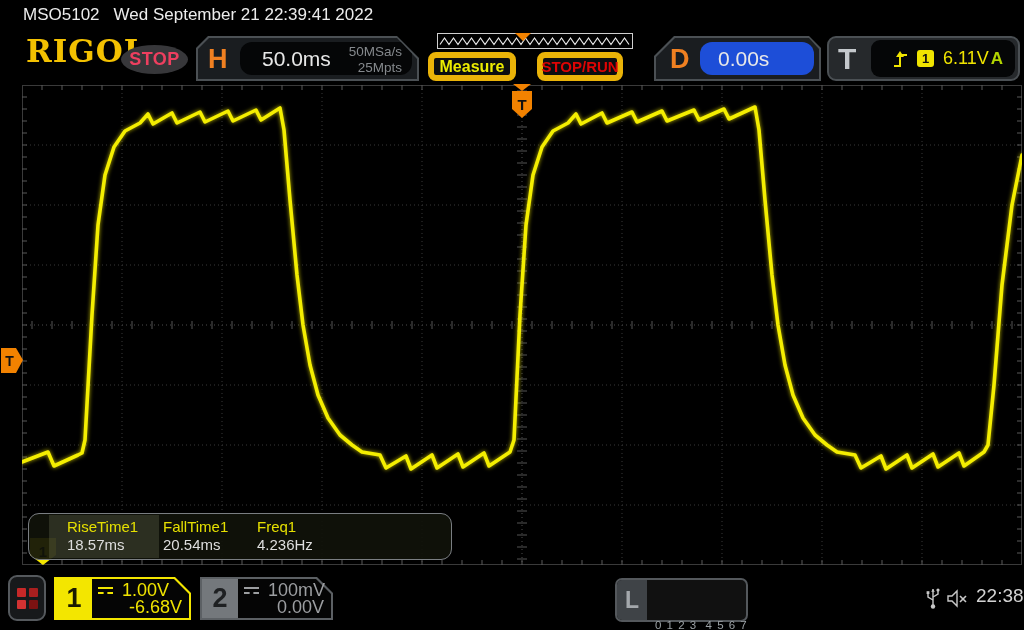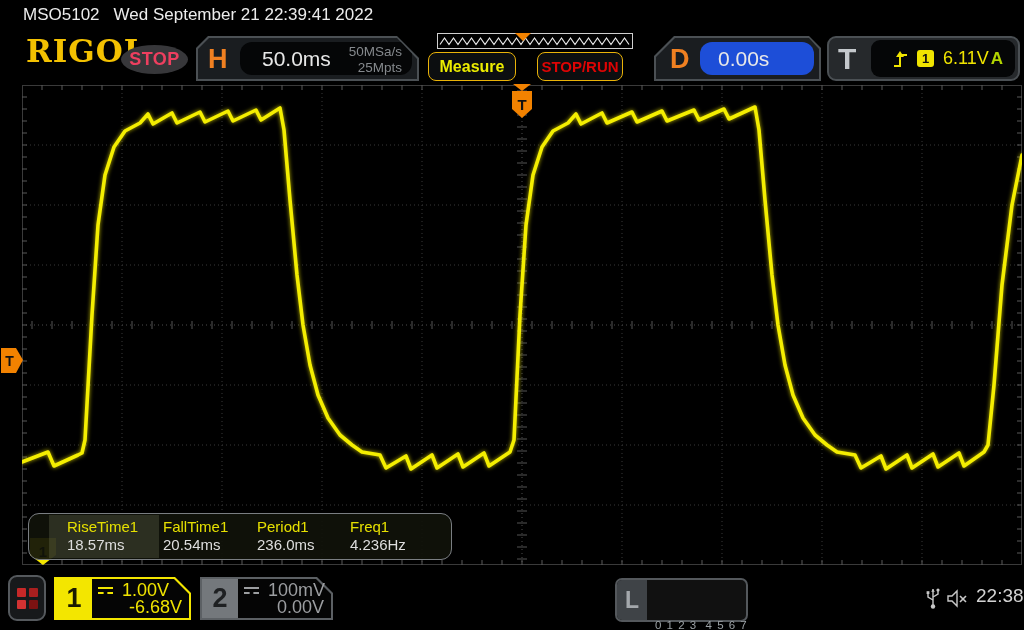--- a/index.html
+++ b/index.html
@@ -20,21 +20,21 @@
           clip-path:polygon(12px 0,201px 0,223px 22px,223px 45px,0 45px,0 12px);}
   .hblock .inner{position:absolute;inset:2px;background:#1a1d20;clip-path:polygon(11px 0,199px 0,219px 21px,219px 41px,0 41px,0 11px);}
   .keyletter{position:absolute;left:10px;top:6px;font-size:27px;font-weight:bold;color:#f08021;}
   .hpill{position:absolute;left:42px;top:4px;right:5px;bottom:4px;background:#050607;border-radius:12px;display:flex;align-items:center;}
   .tbase{color:#e8e8e8;font-size:21px;margin-left:22px;}
   .srate{position:absolute;right:10px;top:2px;text-align:right;color:#85898d;font-size:13.5px;line-height:1.15;}
 
   .preview{position:absolute;left:437px;top:3px;width:196px;height:16px;background:#000;border:1px solid #cfcfcf;box-sizing:border-box;}
   .preview .tri{position:absolute;left:77px;top:-1px;width:0;height:0;border-left:8px solid transparent;border-right:8px solid transparent;border-top:8px solid #f28200;}
 
-  .hdr-btn{position:absolute;top:22px;height:29px;background:#0c0e10;border:1px solid #eab308;border-radius:8px;box-sizing:border-box;display:flex;align-items:center;justify-content:center;}
+  .hdr-btn{position:absolute;top:22px;height:29px;background:#0c0e10;border:6px solid #eab308;border-radius:8px;box-sizing:border-box;display:flex;align-items:center;justify-content:center;}
   .measure-btn{left:428px;width:88px;}
   .measure-btn span{color:#ecec00;font-weight:bold;font-size:16px;}
   .stoprun-btn{left:537px;width:86px;}
   .stoprun-btn span{color:#dd0404;font-weight:bold;font-size:15px;}
 
   .dblock{position:absolute;left:654px;top:6px;width:167px;height:45px;background:#4b5054;
           clip-path:polygon(20px 0,155px 0,167px 12px,167px 45px,0 45px,0 20px);}
   .dblock .inner{position:absolute;inset:2px;background:#1a1d20;clip-path:polygon(19px 0,153px 0,163px 11px,163px 41px,0 41px,0 19px);}
   .dpill{position:absolute;left:44px;top:4px;right:5px;bottom:4px;background:#1d4ed8;border-radius:12px;display:flex;align-items:center;}
   .dpill span{color:#e8e8e8;font-size:21px;margin-left:18px;}
@@ -468,24 +468,20 @@
     <div class="meas-highlight"></div>
     <div class="meas-cols">
       <div class="meas-col mc1">
         <span class="lab">RiseTime1</span>
         <span class="val">18.57ms</span>
       </div>
       <div class="meas-col mc2">
         <span class="lab">FallTime1</span>
         <span class="val">20.54ms</span>
       </div>
-      <div class="meas-col mc3">
-        <span class="lab">Period1</span>
-        <span class="val">236.0ms</span>
-      </div>
       <div class="meas-col mc4">
         <span class="lab">Freq1</span>
         <span class="val">4.236Hz</span>
       </div>
     </div>
   </div>
 
   <div class="bottombar">
 
     <div class="menu-btn">

